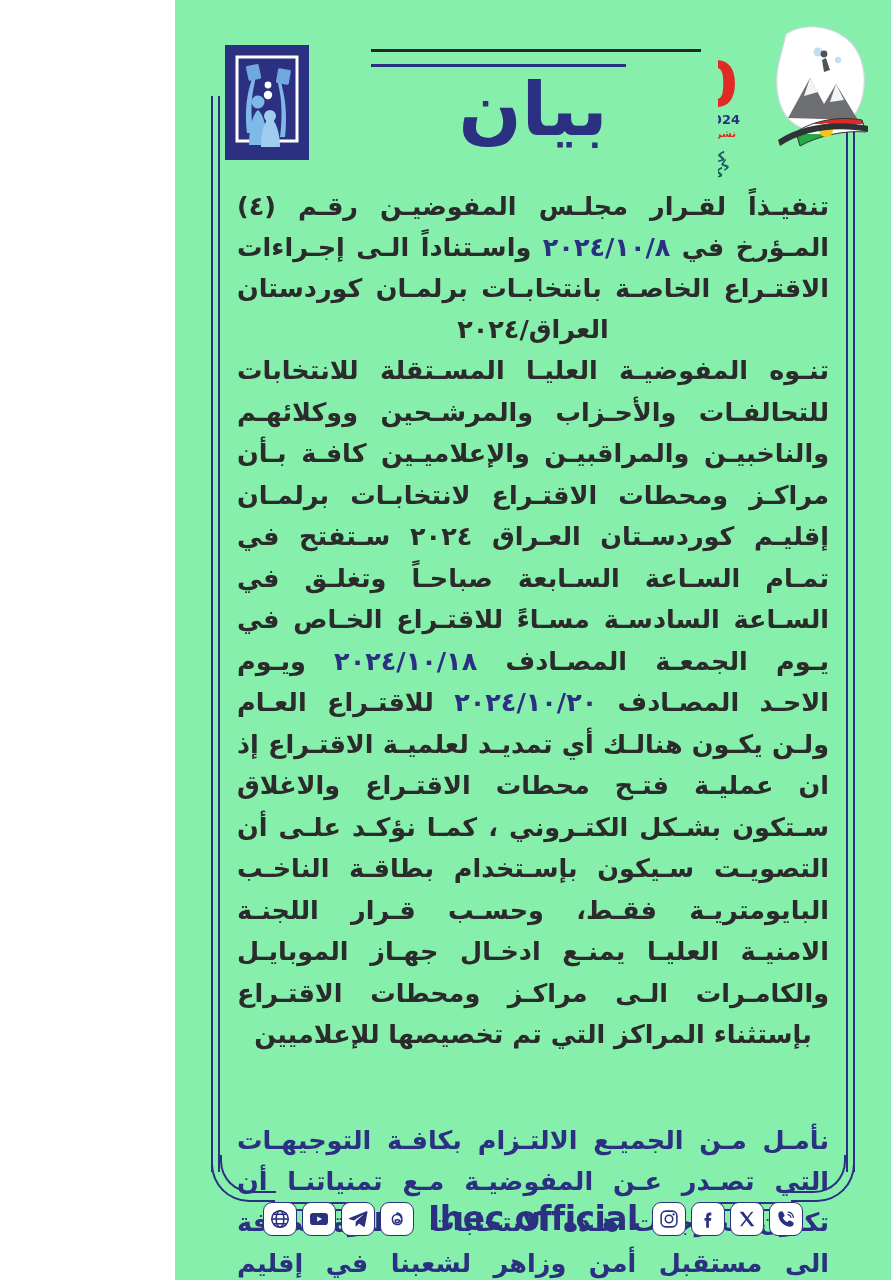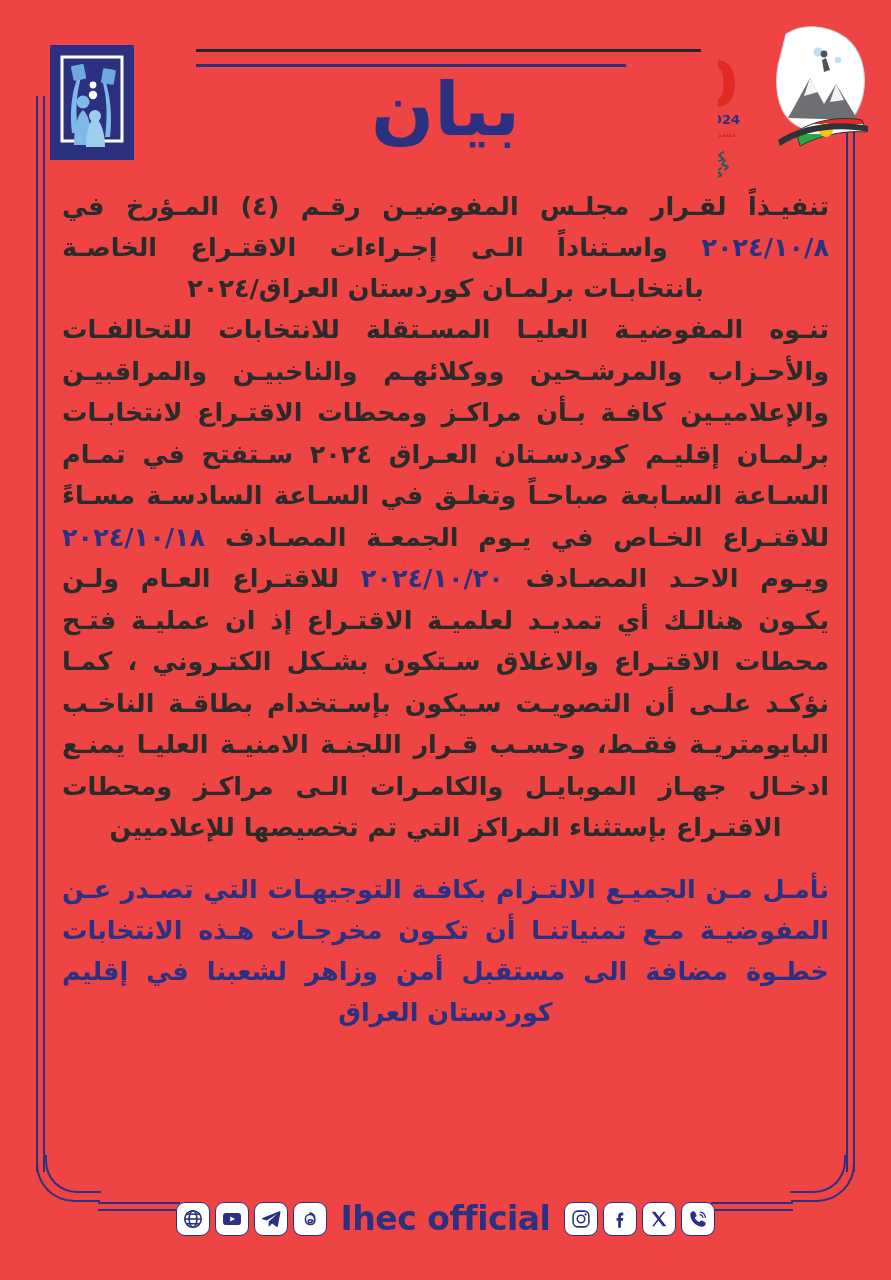--- a/index.html
+++ b/index.html
@@ -7,23 +7,23 @@
   html, body {
     width: 891px;
     height: 1280px;
     background: #ffffff;
     font-family: "Liberation Sans", "DejaVu Sans", sans-serif;
     overflow: hidden;
   }
 
   .page {
     position: relative;
-    width: 891px;
+    width: 716px;
     height: 1280px;
-    background: #ef4444;
+    background: #86efac;
   }
 
   
   .frame-left,
   .frame-right {
     position: absolute;
     top: 96px;
     bottom: 108px;
     width: 9px;
     border-left: 2px solid #2b3180;
@@ -144,21 +144,21 @@
     font-family: "DejaVu Sans", "Liberation Sans", sans-serif;
     font-weight: bold;
     color: #2b2b2b;
     font-size: 25.5px;
     line-height: 41px;
     text-align: justify;
     text-align-last: center;
   }
 
   .para.intro      { font-size: 25.5px; line-height: 41px; }
-  .para.main       { font-size: 25.5px; line-height: 41.5px; margin-bottom: 20px; }
+  .para.main       { font-size: 25.5px; line-height: 41.5px; margin-bottom: 64px; }
   .para.closing    { color: #2b3180; font-size: 25.5px; line-height: 41px; }
 
   .hl { color: #2b3180; }
 
   
   .social-bar {
     position: absolute;
     bottom: 42px;
     left: 0;
     right: 0;

